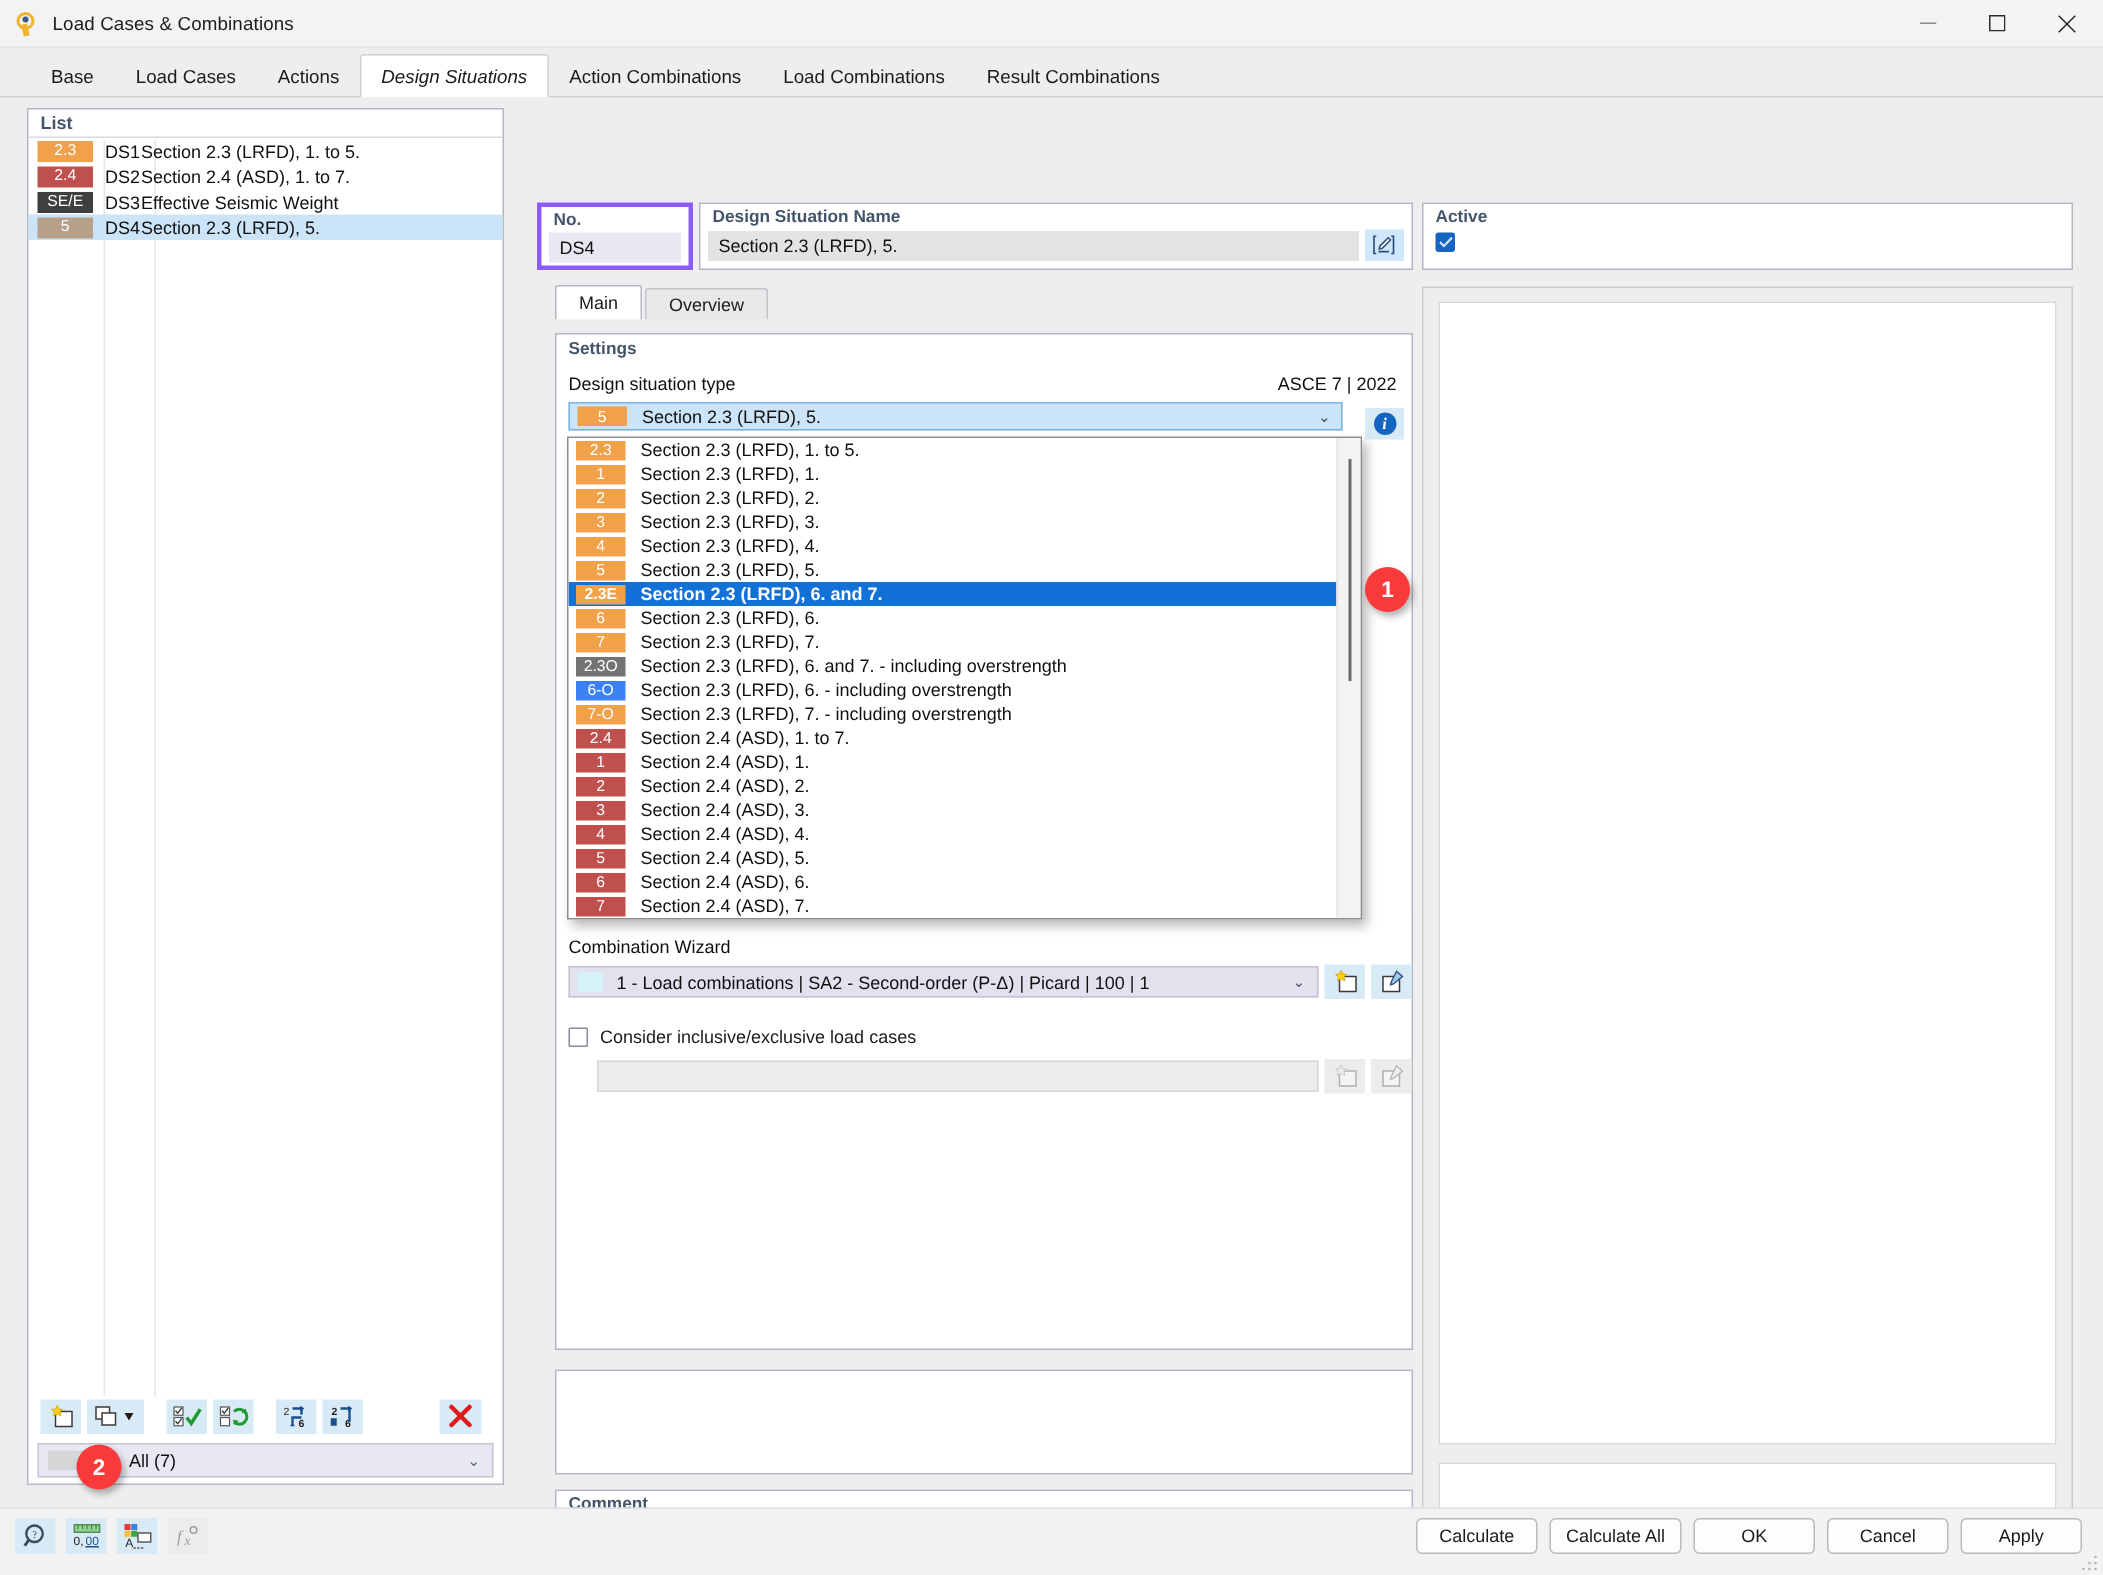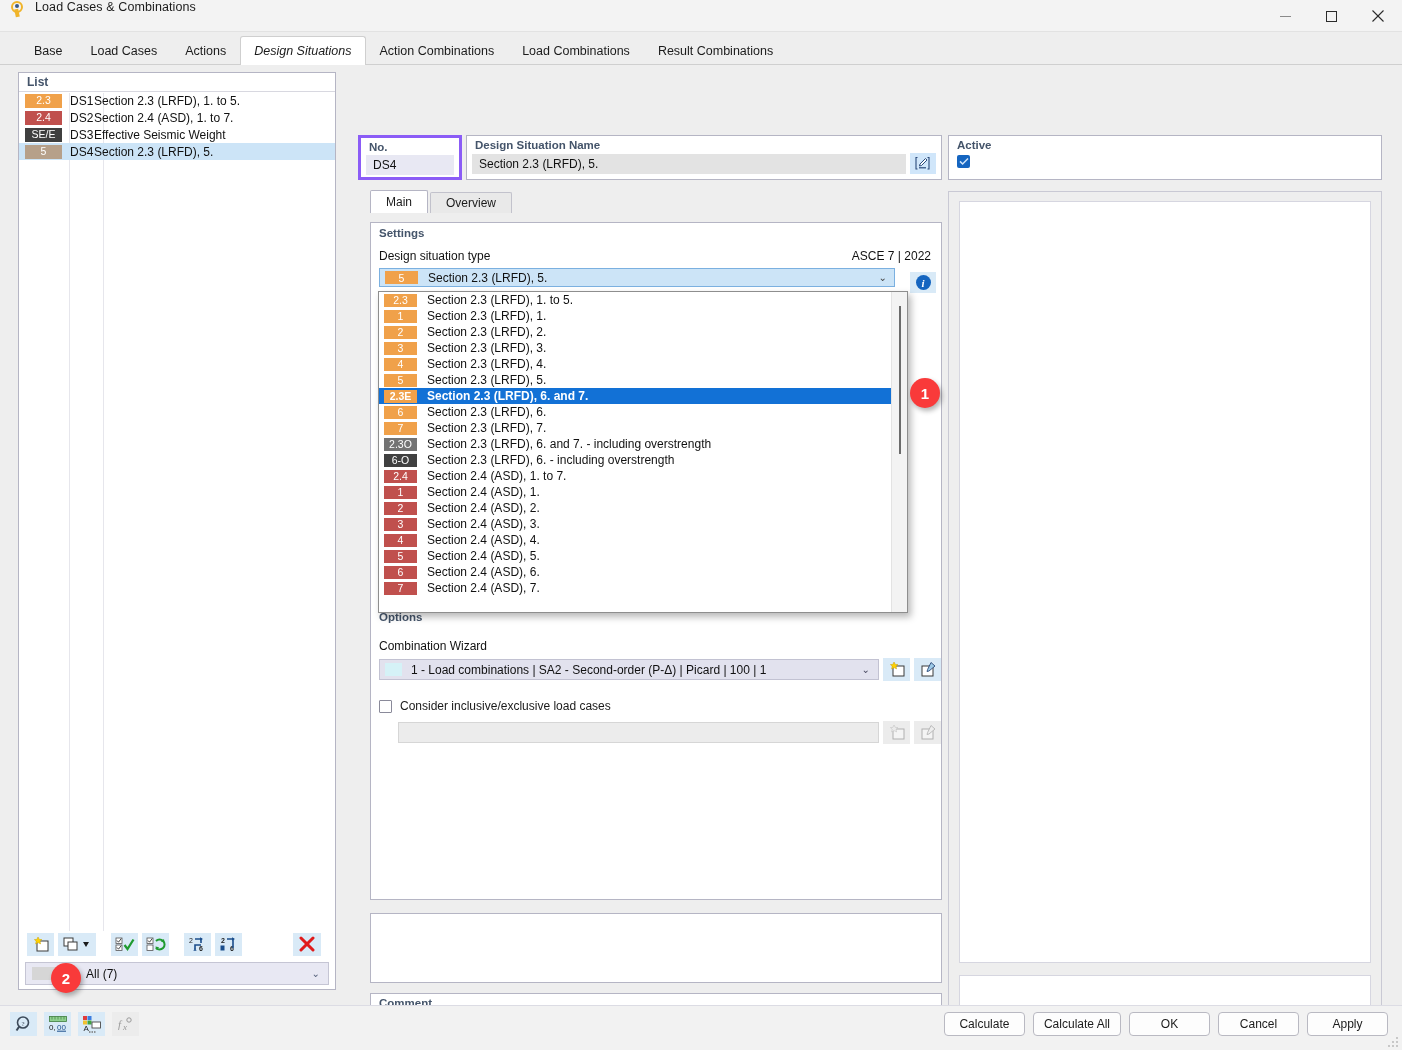--- a/index.html
+++ b/index.html
@@ -16,21 +16,21 @@
     position: relative;
     width: 1402px; height: 1050px;
     background: #f0f0f0;
   }
 
   
   .titlebar {
     position: absolute; left: 0; top: 0; width: 1402px; height: 32px;
     background: #f3f3f3;
     border-bottom: 1px solid #e2e2e2;
-    display: flex; 
+    display: flex; align-items: center;
   }
   .titlebar .app-icon {
     width: 18px; height: 18px; margin-left: 9px; margin-right: 8px;
     position: relative; flex: none;
   }
   .titlebar .app-icon .ring {
     position: absolute; left: 2px; top: 1px; width: 12px; height: 12px;
     border: 2.5px solid #f0b429; border-radius: 50%;
   }
   .titlebar .app-icon .tail {
@@ -568,22 +568,26 @@
           </div>
         <div class="dd-item">
             <span class="dd-badge" style="background:#f0a14a">7</span>
             <span>Section 2.3 (LRFD), 7.</span>
           </div>
         <div class="dd-item">
             <span class="dd-badge" style="background:#737373">2.3O</span>
             <span>Section 2.3 (LRFD), 6. and 7. - including overstrength</span>
           </div>
         <div class="dd-item">
-            <span class="dd-badge" style="background:#404040">6-O</span>
+            <span class="dd-badge" style="background:#3b82f6">6-O</span>
             <span>Section 2.3 (LRFD), 6. - including overstrength</span>
+          </div>
+        <div class="dd-item">
+            <span class="dd-badge" style="background:#f0a14a">7-O</span>
+            <span>Section 2.3 (LRFD), 7. - including overstrength</span>
           </div>
         <div class="dd-item">
             <span class="dd-badge" style="background:#c0504d">2.4</span>
             <span>Section 2.4 (ASD), 1. to 7.</span>
           </div>
         <div class="dd-item">
             <span class="dd-badge" style="background:#c0504d">1</span>
             <span>Section 2.4 (ASD), 1.</span>
           </div>
         <div class="dd-item">
@@ -610,21 +614,20 @@
             <span class="dd-badge" style="background:#c0504d">7</span>
             <span>Section 2.4 (ASD), 7.</span>
           </div>
       </div>
       <div class="dd-scroll">
         <div class="dd-thumb"></div>
       </div>
     </div>
 
     <div class="options-panel">
-      <div class="opt-title">Options</div>
       <div class="opt-sublabel">Combination Wizard</div>
       <div class="cw-row">
         <div class="cw-combo">
           <span class="cw-swatch"></span>
           <span>1 - Load combinations | SA2 - Second-order (P-Δ) | Picard | 100 | 1</span>
           <span class="cw-arr">⌄</span>
         </div>
         <div class="sq-btn">
           <svg width="18" height="17" viewBox="0 0 18 17">
             <rect x="5" y="5" width="11" height="10" fill="#fff" stroke="#3a3a3a" stroke-width="1"></rect>

